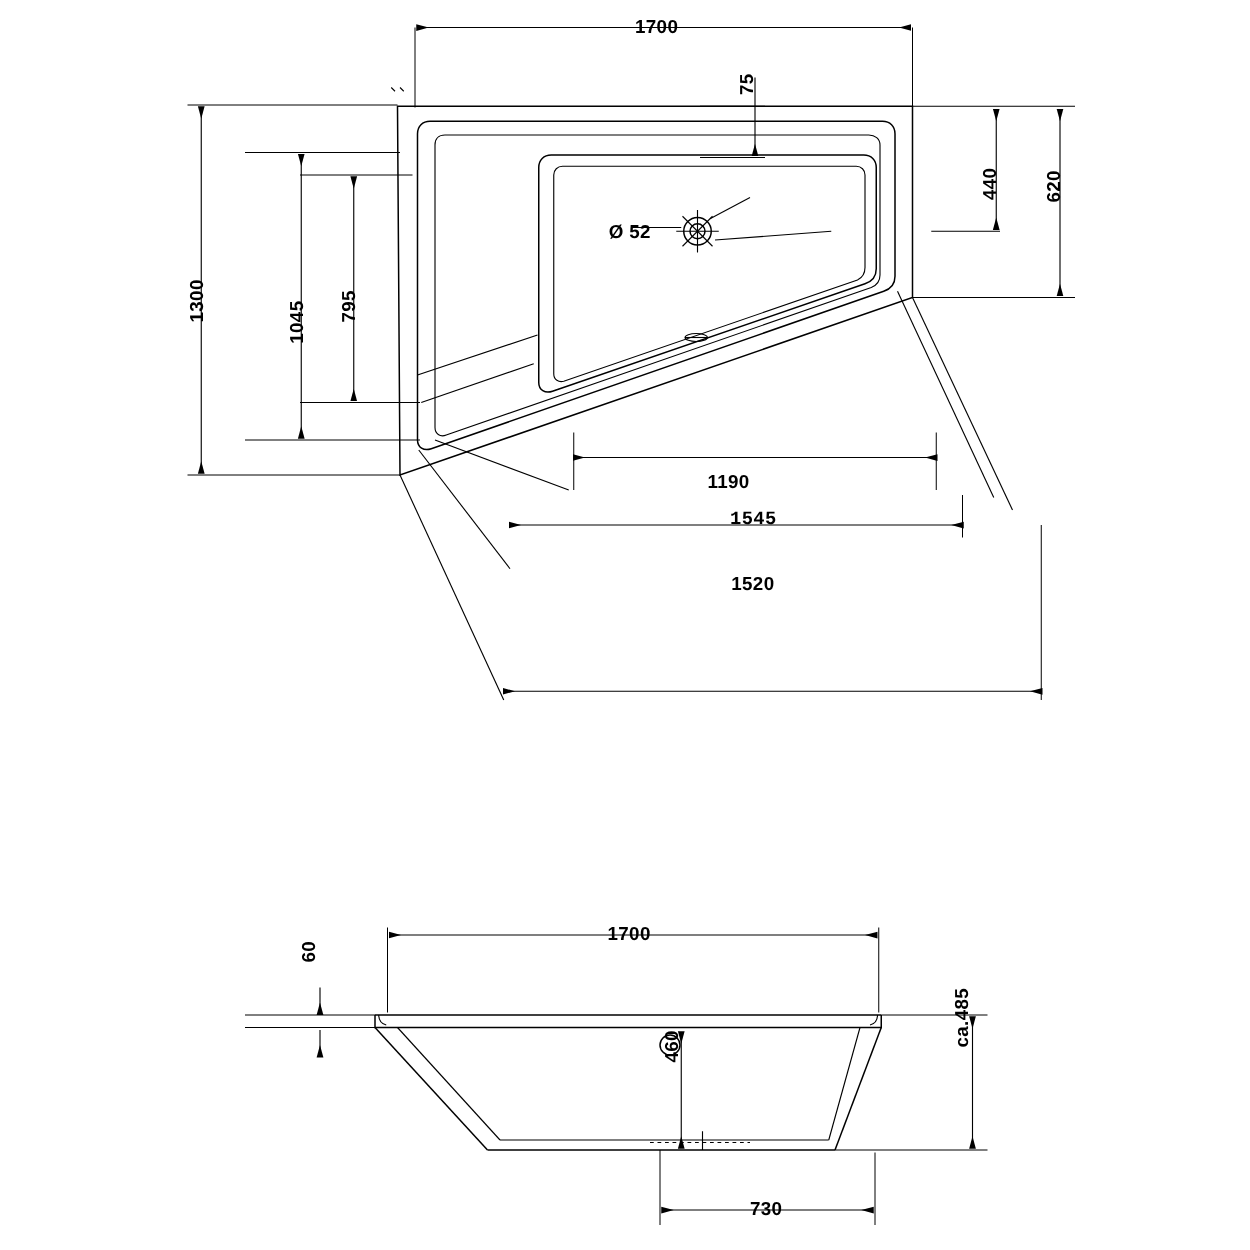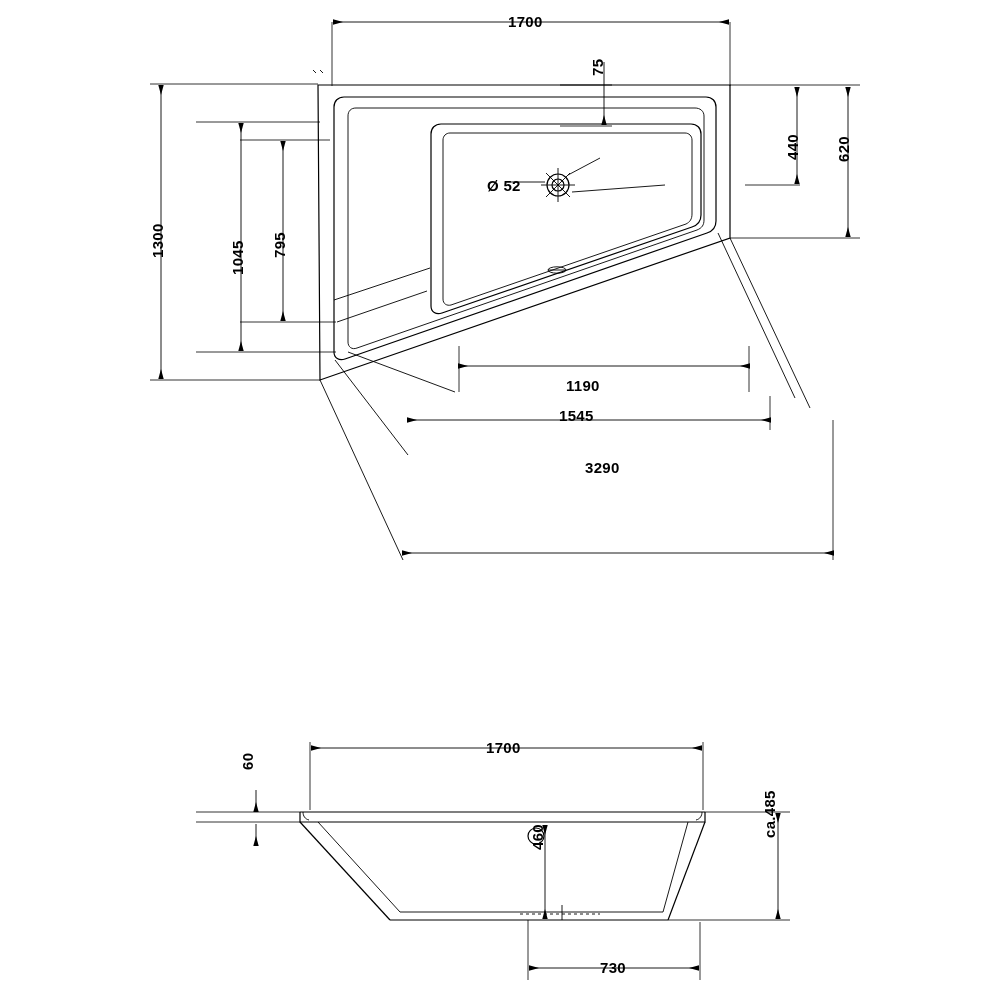--- a/index.html
+++ b/index.html
@@ -258,23 +258,23 @@
   <div class="label rot" style="left:836px; top:162px;">620</div>
 
   <div class="label rot" style="left:150px; top:258px;">1300</div>
 
   <div class="label rot" style="left:230px; top:275px;">1045</div>
 
   <div class="label rot" style="left:272px; top:258px;">795</div>
 
   <div class="label" style="left:566px; top:354px;margin-top:24px;">1190</div>
 
-  <div class="label" style="left:559px; top:408px;">1545</div>
-
-  <div class="label" style="left:585px; top:460px;">3290</div>
+  <div class="label" style="left:584px; top:408px;font-family:Liberation Mono, monospace;">1545</div>
+
+  <div class="label" style="left:585px; top:460px;">1520</div>
 
   <div class="label" style="left:486px; top:740px;">1700</div>
 
   <div class="label rot" style="left:240px; top:770px;">60</div>
 
   <div class="label rot" style="left:530px; top:850px;">460</div>
 
   <div class="label rot" style="left:762px; top:838px;">ca.485</div>
 
   <div class="label" style="left:600px; top:960px;text-align:center;">730</div>

